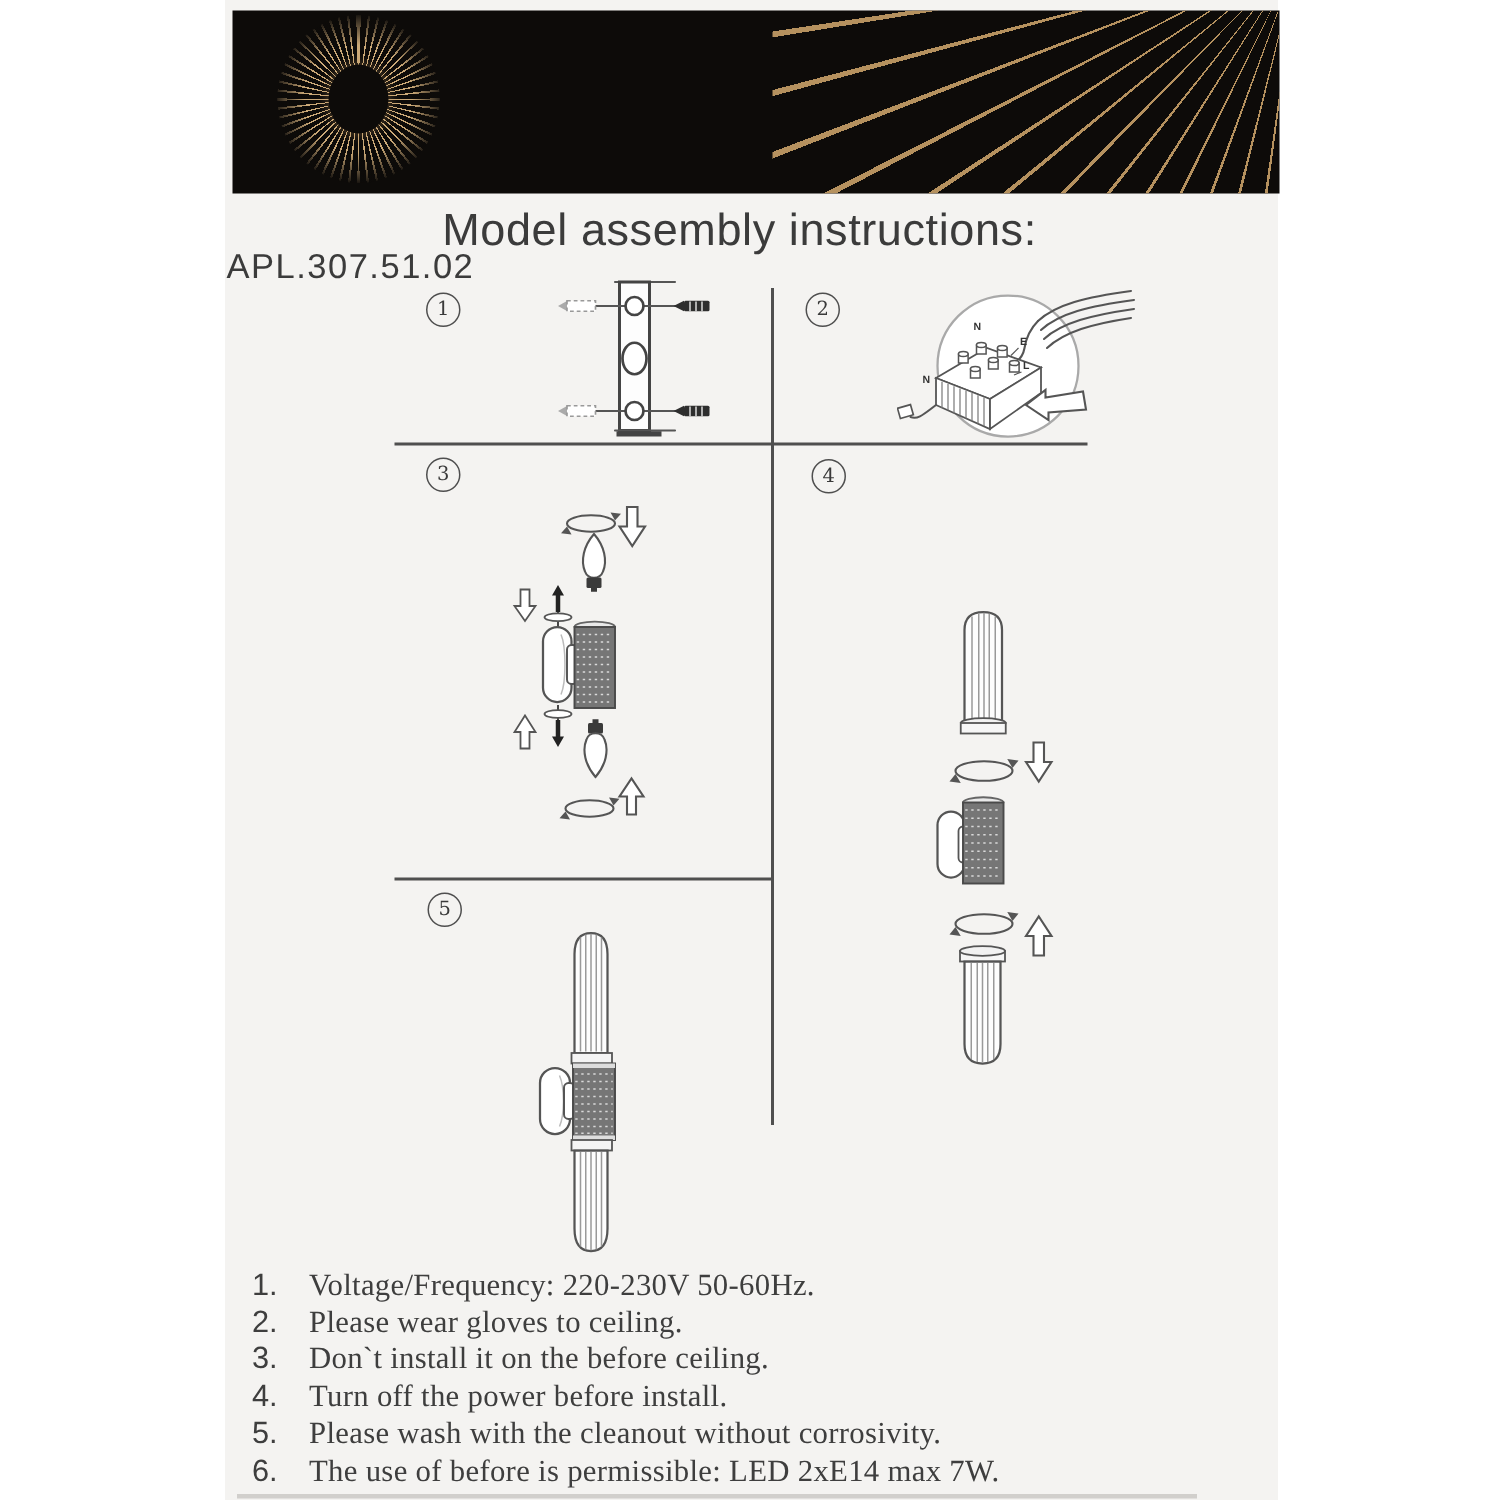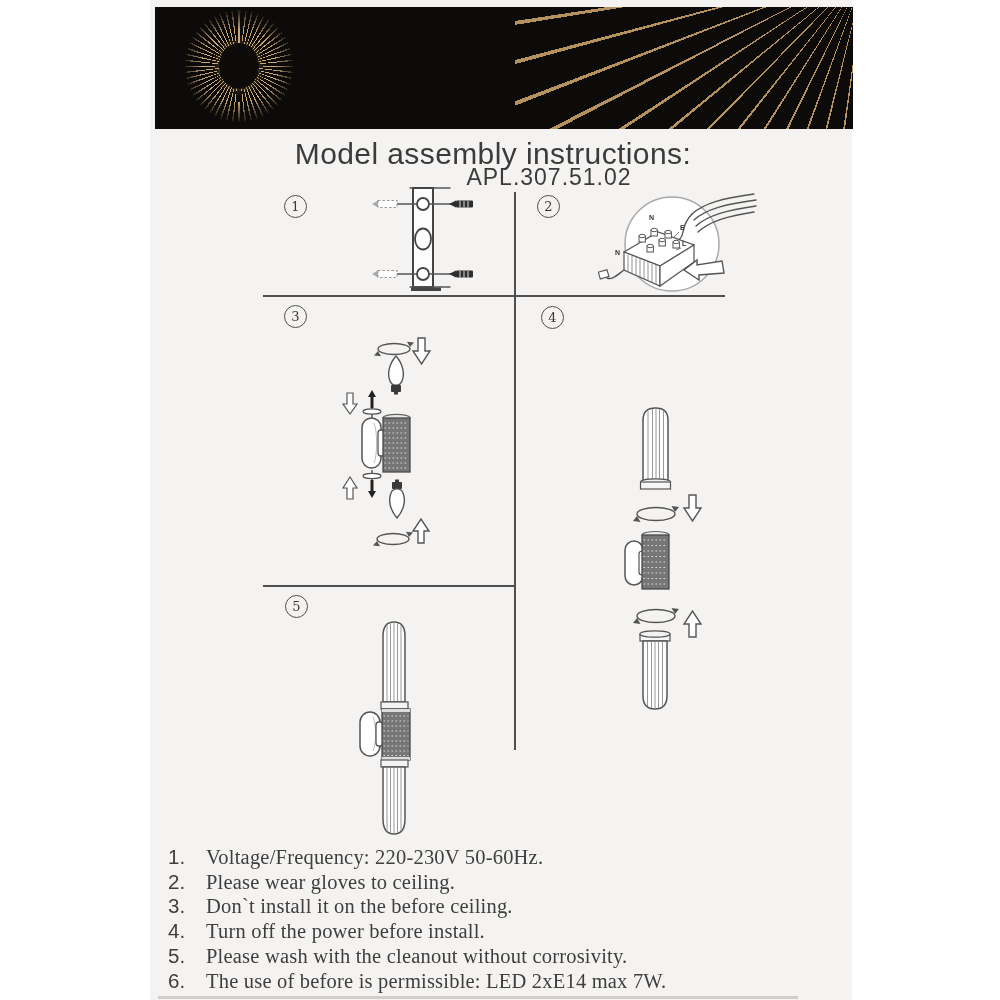--- a/index.html
+++ b/index.html
@@ -20,21 +20,21 @@
   }
   .sunburst-core{left:64px;top:36px;width:40px;height:46px;border-radius:50%;background:#0d0b09;
     box-shadow:0 0 7px 1px rgba(198,158,102,.35);}
   .brand{left:172px;top:32px;font-size:46px;letter-spacing:2px;color:#dcc297;font-weight:400;}
   .corner-rays{left:360px;top:0;width:338px;height:122px;
     background:repeating-conic-gradient(from 90deg at 104% -32%, #c49d66 0deg .62deg, rgba(13,11,9,0) .62deg 6.1deg);
     opacity:.92;}
 
   
   .title1{left:143px;top:137px;width:700px;text-align:center;font-size:30px;letter-spacing:.4px;color:#3b3b3b;}
-  .title2{left:151px;top:164px;width:748px;text-align:center;font-size:23px;letter-spacing:1px;color:#3b3b3b;margin-left:24px;}
+  .title2{left:151px;top:164px;width:748px;text-align:left;font-size:23px;letter-spacing:1px;color:#3b3b3b;}
 
   
   .hline1{left:263px;top:295px;width:462px;height:2px;background:#4f4f4f;}
   .hline2{left:263px;top:585px;width:253px;height:2px;background:#4f4f4f;}
   .vline{left:514px;top:192px;width:2px;height:558px;background:#4f4f4f;}
 
   
   .badge{width:21px;height:21px;border:1.5px solid #4f4f4f;border-radius:50%;
     display:flex;align-items:center;justify-content:center;
     font-family:"DejaVu Serif", serif;font-size:13px;color:#3a3a3a;background:transparent;}

